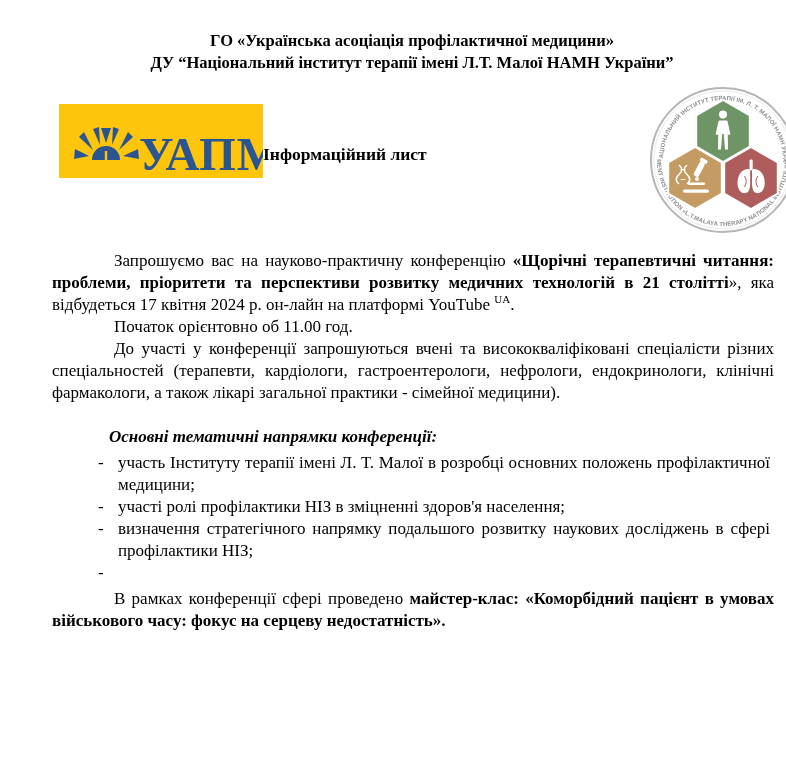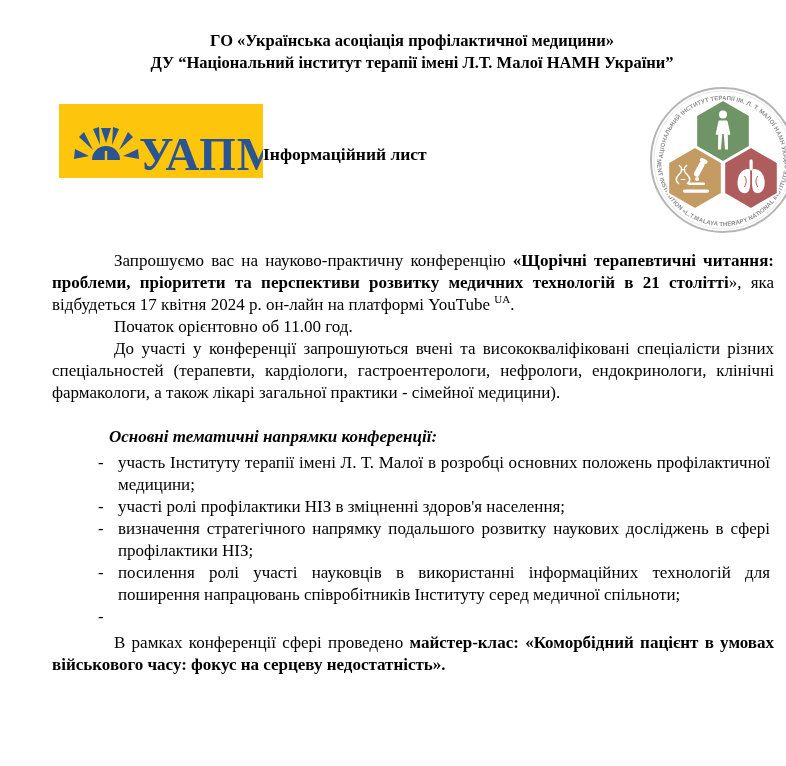--- a/index.html
+++ b/index.html
@@ -115,20 +115,19 @@
 
     <p class="no-gap">До участі у конференції запрошуються вчені та висококваліфіковані спеціалісти різних спеціальностей (терапевти, кардіологи, гастроентерологи, нефрологи, ендокринологи, клінічні фармакологи, а також лікарі загальної практики - сімейної медицини).</p>
 
 
     <div class="list-heading">Основні тематичні напрямки конференції:</div>
 
     <div class="list">
       <div class="li"><span>участь Інституту терапії імені Л. Т. Малої в розробці основних положень профілактичної медицини;</span></div>
       <div class="li"><span>участі ролі профілактики НІЗ в зміцненні здоров'я населення;</span></div>
       <div class="li"><span>визначення стратегічного напрямку подальшого розвитку наукових досліджень в сфері профілактики НІЗ;</span></div>
-      <div class="li"><span>посилення ролі участі науковців в використанні інформаційних технологій для поширення напрацювань співробітників Інституту серед медичної спільноти;</span></div>
       <div class="li"><span></span></div>
     </div>
 
     <p><span>В рамках конференції сфері проведено </span><b>майстер-клас: «Коморбідний пацієнт в умовах військового часу: фокус на серцеву недостатність».</b></p>
   </div>
 
 </div>
 
 </body></html>

